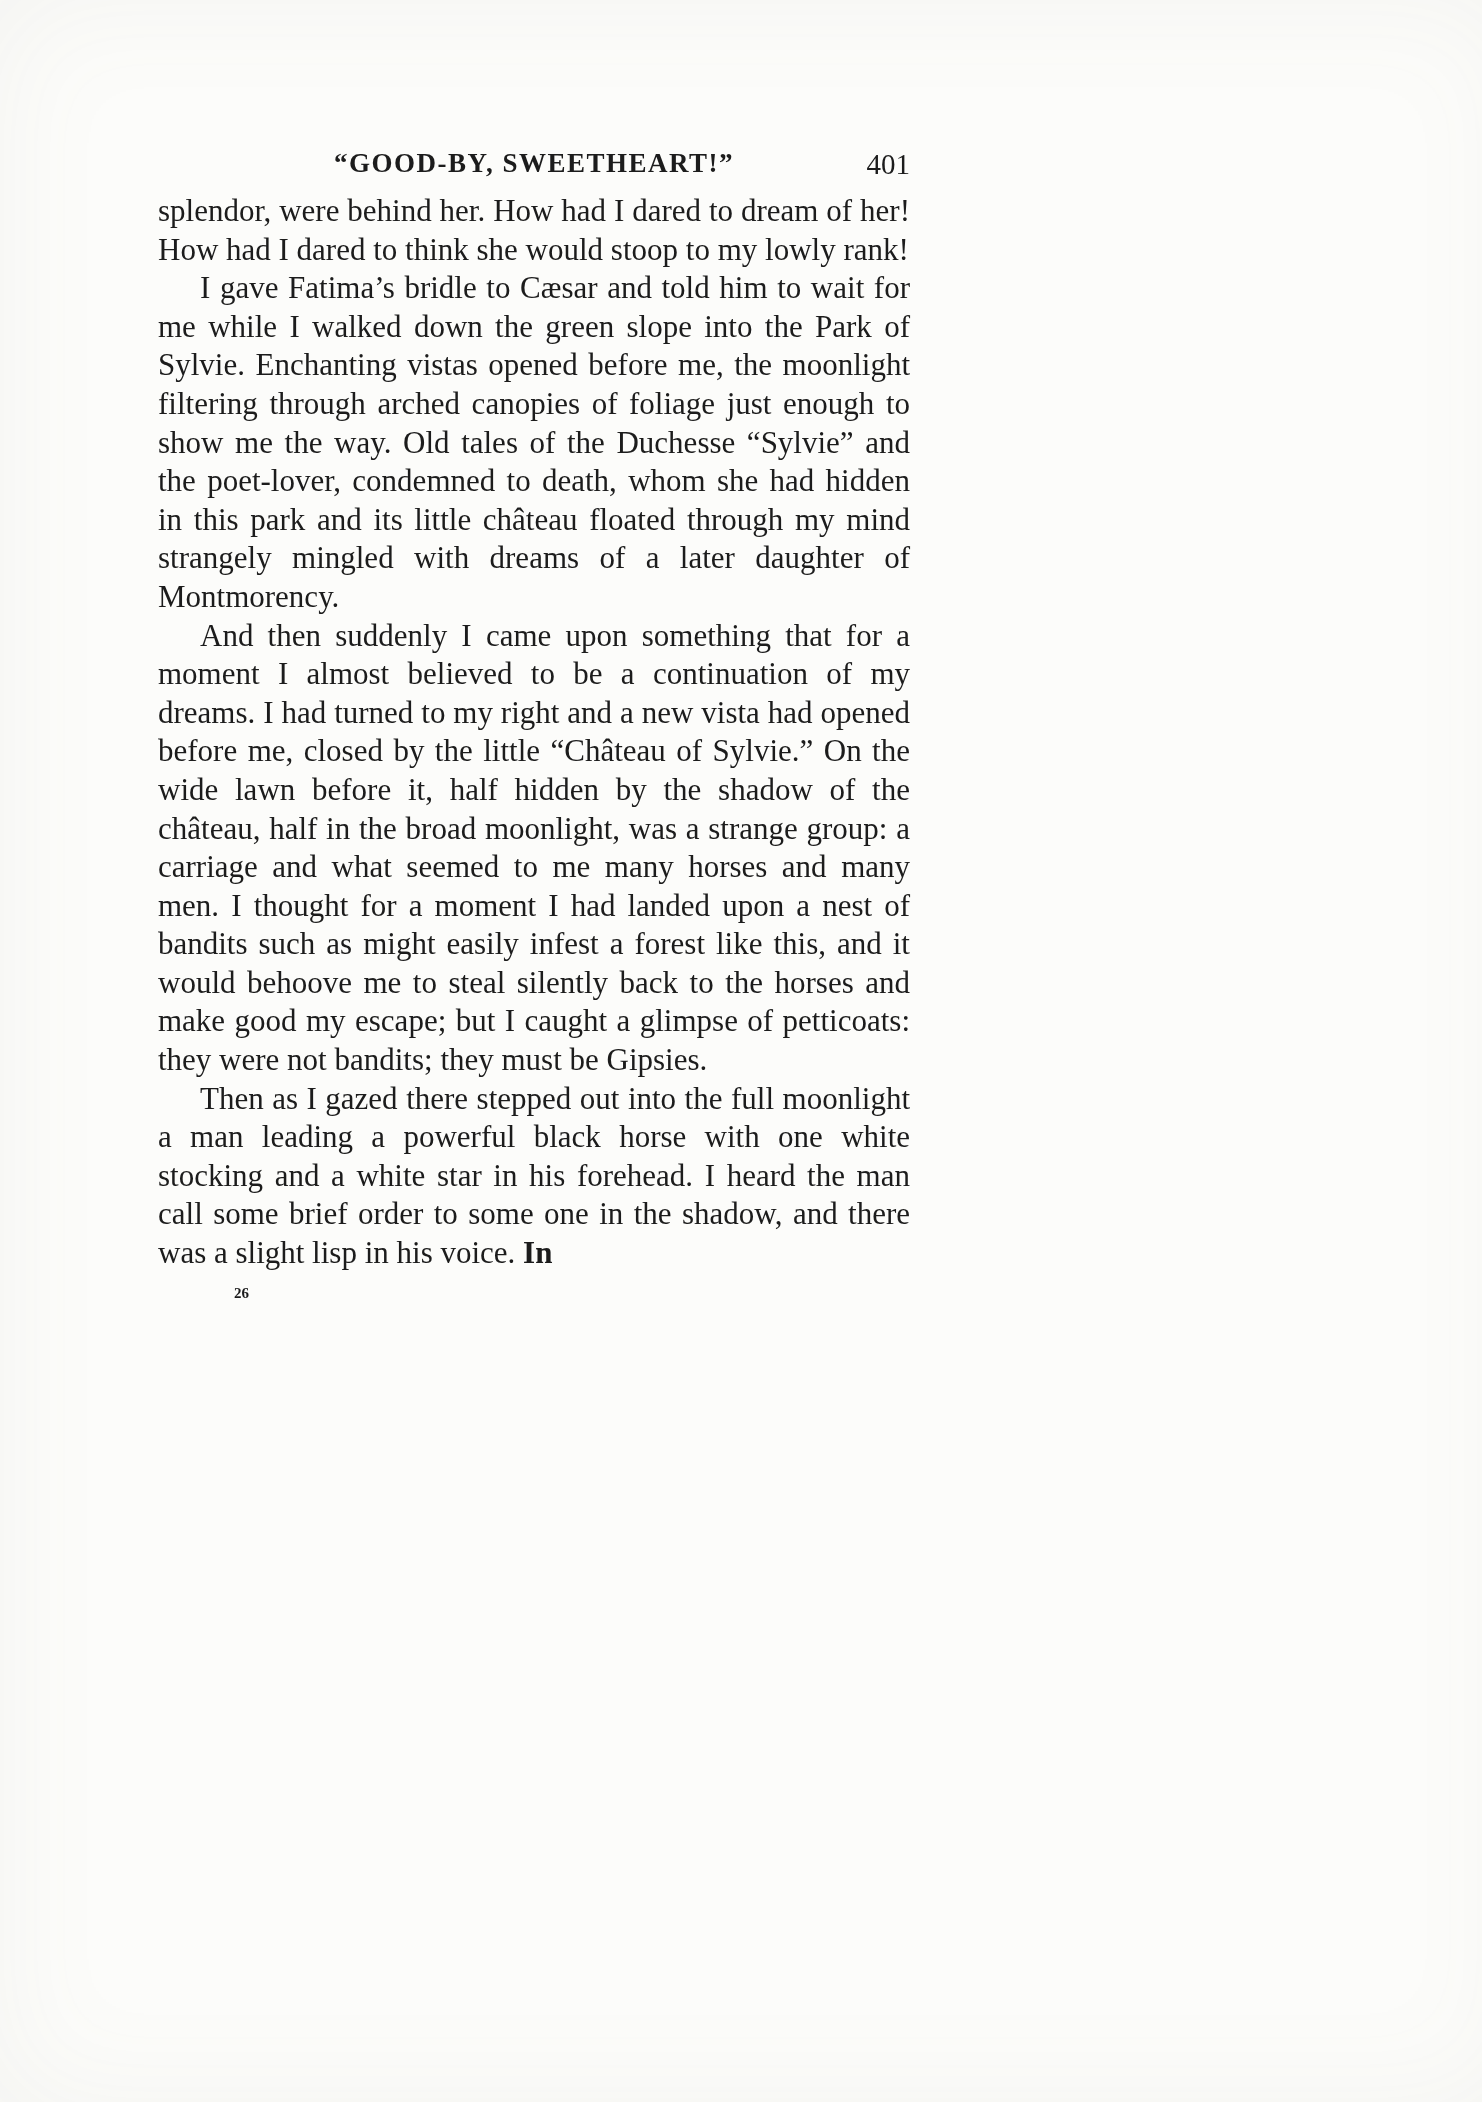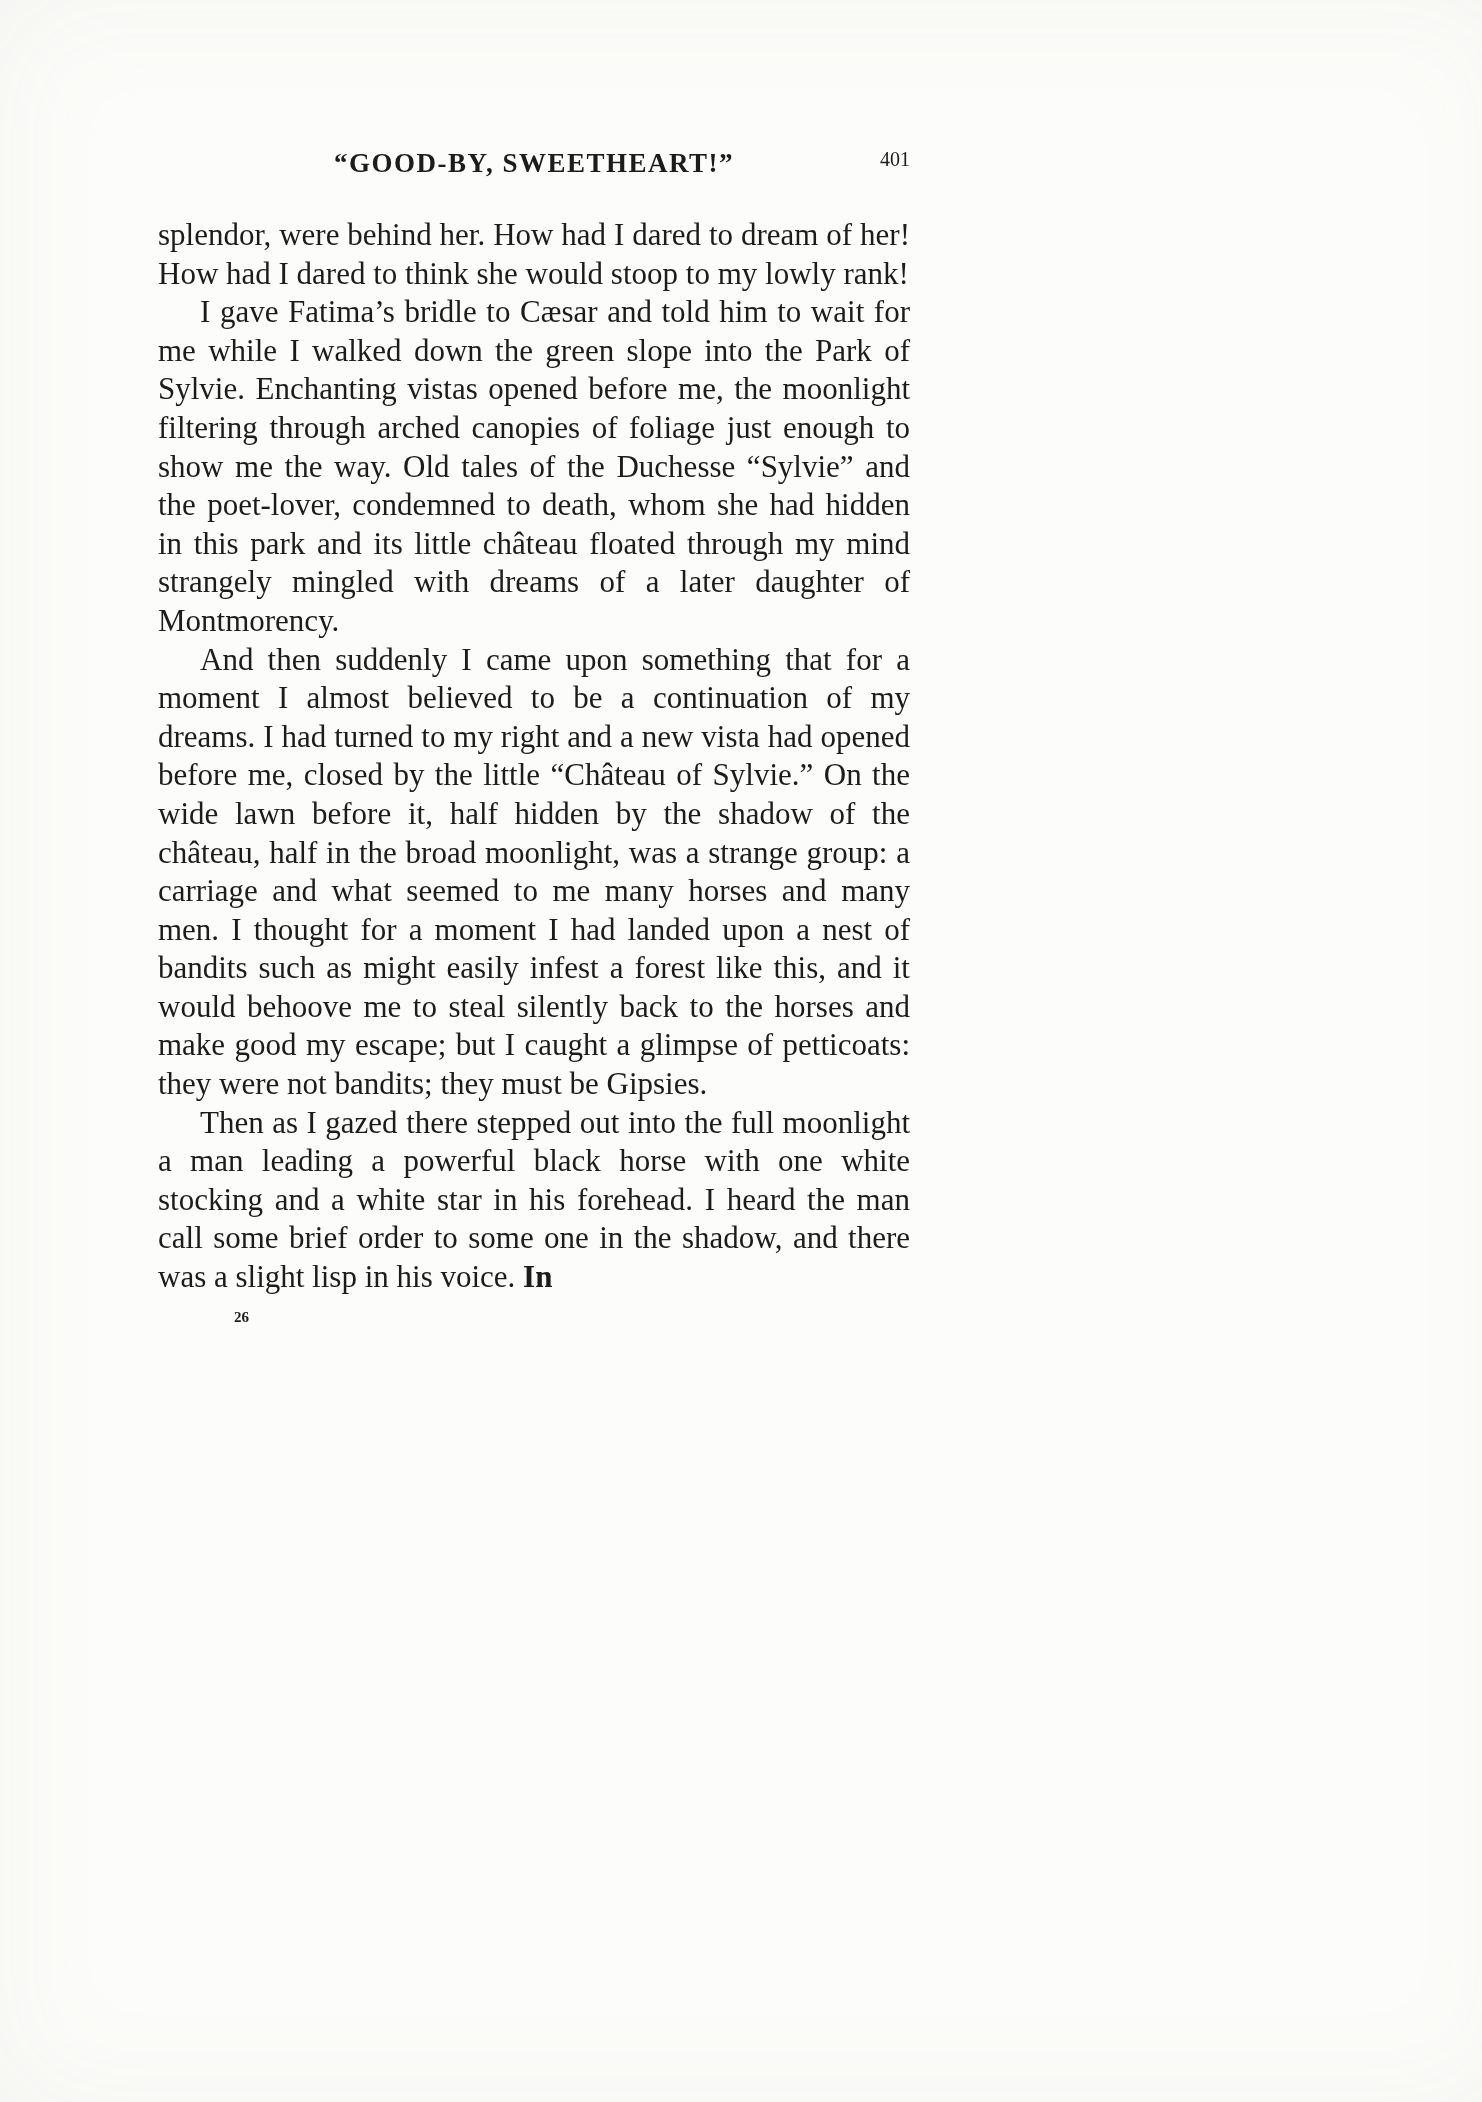--- a/index.html
+++ b/index.html
@@ -43,24 +43,24 @@
     text-align: center;
     font-size: 27px;
     font-weight: bold;
     letter-spacing: 1.5px;
     white-space: nowrap;
   }
   .running-head .folio {
     position: absolute;
     right: 0;
     top: 0;
-    font-size: 20px;
+    font-size: 29px;
   }
   .body-text {
-    margin-top: 28px;
+    margin-top: 4px;
     font-size: 31px;
     line-height: 38.6px;
     text-align: justify;
   }
   .body-text p {
     margin: 0;
   }
   .body-text p.indent {
     text-indent: 42px;
   }

